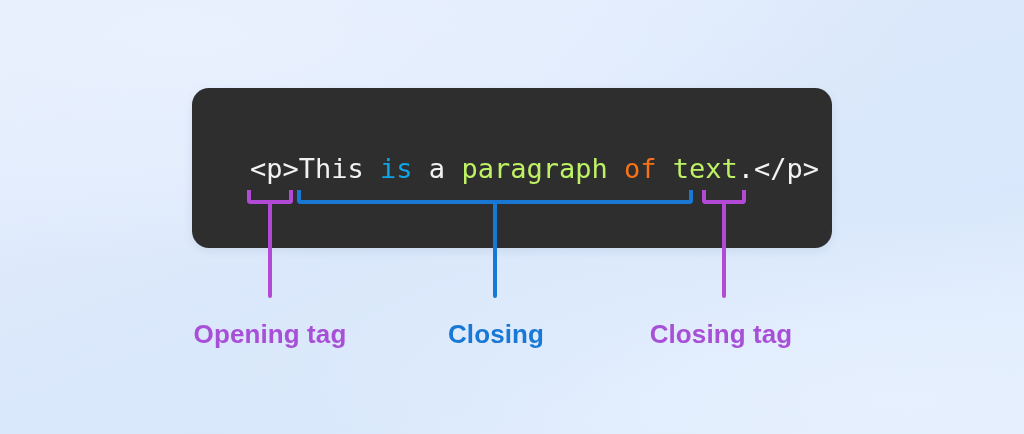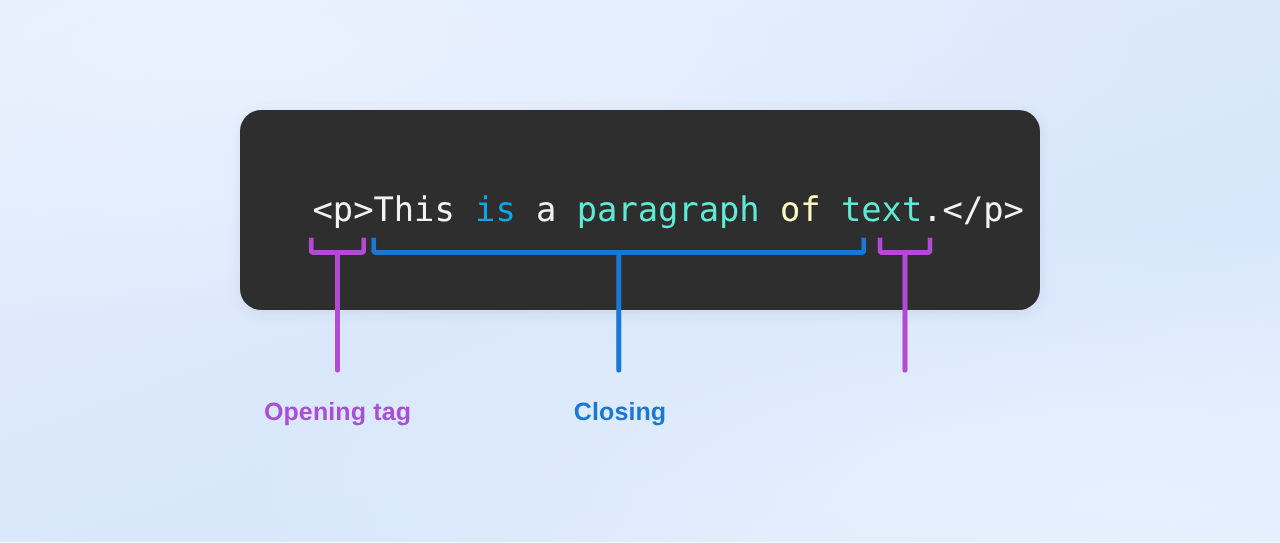--- a/index.html
+++ b/index.html
@@ -45,22 +45,22 @@
     font-family: "DejaVu Sans Mono", "Liberation Mono", monospace;
     font-size: 27px;
     line-height: 1;
     letter-spacing: 0px;
     white-space: pre;
   }
   #code-line span { white-space: pre; }
 
   .tok-plain   { color: #f2f2f2; }
   .tok-kw      { color: #0ea5e9; }
-  .tok-word    { color: #5eead4; }
-  .tok-prep    { color: #fef9c3; }
+  .tok-word    { color: #bef264; }
+  .tok-prep    { color: #f97316; }
 
   
   .bracket {
     position: absolute;
     box-sizing: border-box;
     border-style: solid;
     border-width: 4px 4px 0 4px;
     border-radius: 4px 4px 0 0;
     height: 14px;
     
@@ -74,21 +74,21 @@
     width: 4px;
     border-radius: 2px;
   }
   .stem.purple { background: #b24ad6; }
   .stem.blue   { background: #1878d4; }
 
   
   .ann-label {
     position: absolute;
     font-family: "Liberation Sans", sans-serif;
-    font-size: 20px;
+    font-size: 26px;
     font-weight: 700;
     letter-spacing: 0.1px;
     white-space: nowrap;
     transform: translateX(-50%);
   }
   .ann-label.purple { color: #a84fd8; }
   .ann-label.blue   { color: #1878d4; }
 </style>
 </head>
 <body>
@@ -117,14 +117,15 @@
   <div class="bracket purple" style="left:247px; top:190px; width:46px;"></div>
   <div class="stem purple" style="left:268px; top:200px; height:98px;"></div>
   <div class="ann-label purple" style="left:270px; top:319px;">Opening tag</div>
 
   <div class="bracket blue" style="left:297px; top:190px; width:396px;"></div>
   <div class="stem blue" style="left:493px; top:200px; height:98px;"></div>
   <div class="ann-label blue" style="left:496px; top:319px;">Closing</div>
 
   <div class="bracket purple" style="left:702px; top:190px; width:44px;"></div>
   <div class="stem purple" style="left:722px; top:200px; height:98px;"></div>
+  <div class="ann-label purple" style="left:721px; top:319px;">Closing tag</div>
 
 </div>
 
 </body></html>

